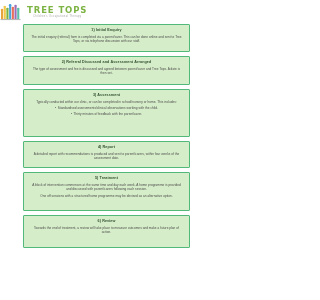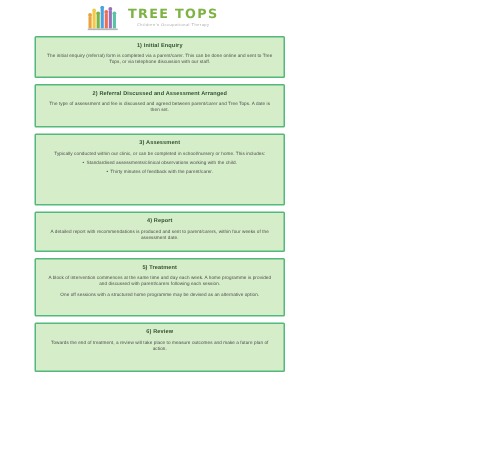--- a/index.html
+++ b/index.html
@@ -22,21 +22,21 @@
     box-sizing: border-box;
     padding: 0;
     position: relative;
     background: #ffffff;
   }
 
   
   .header {
     height: 24px;
     display: flex;
-    justify-content: center;
+    justify-content: flex-start;
     align-items: center;
     padding-right: 9px;
     box-sizing: border-box;
   }
   .logo {
     display: flex;
     align-items: center;
     gap: 3px;
   }
   .logo-mark {

